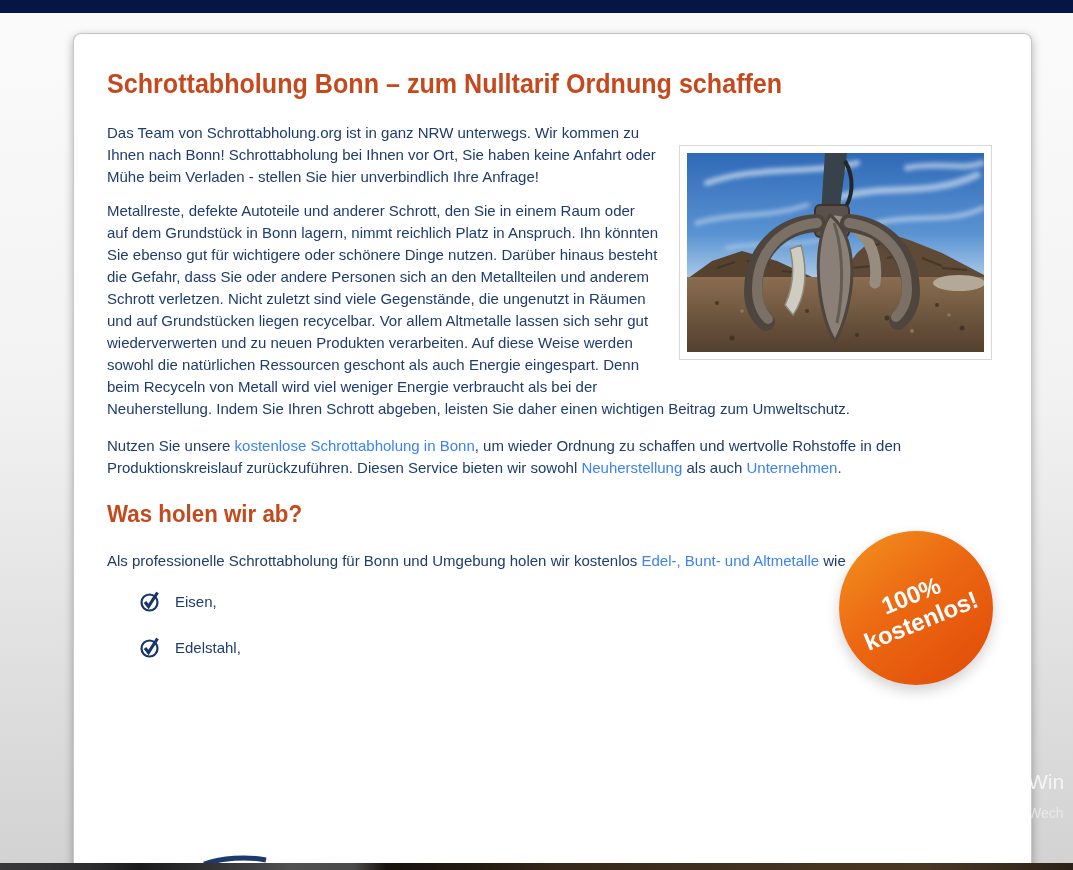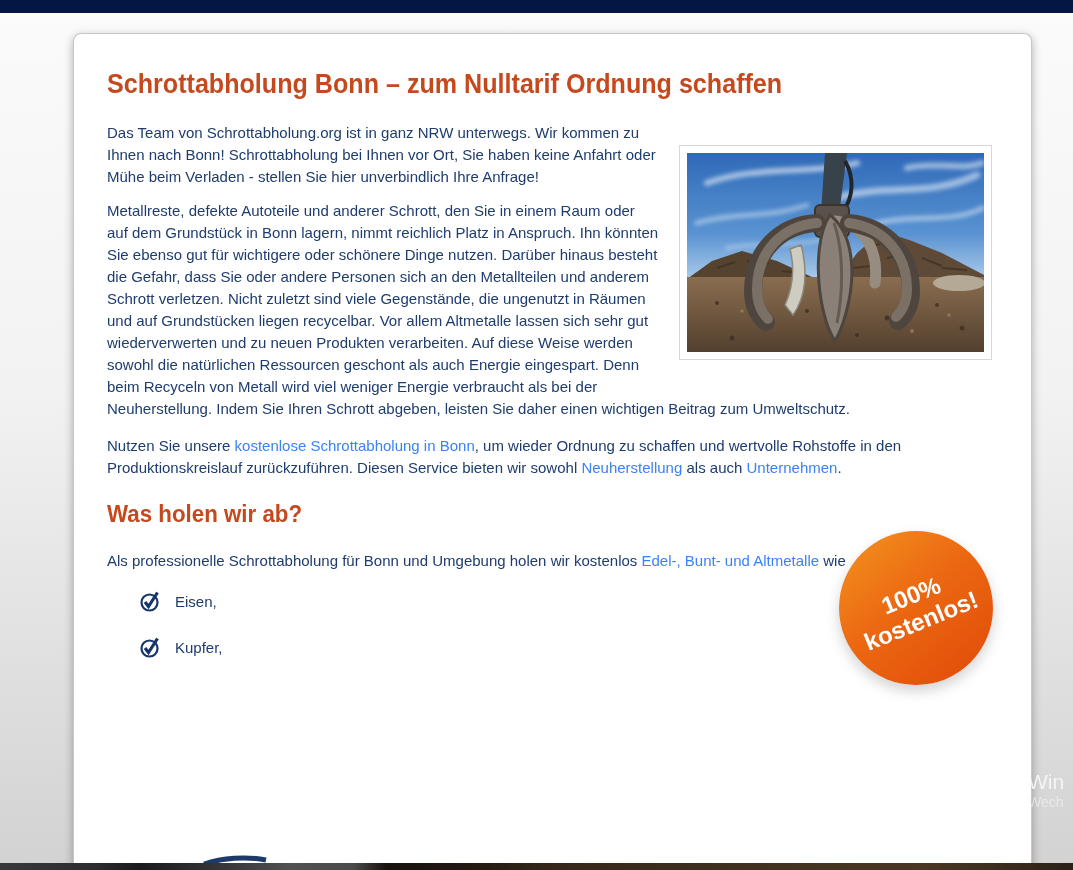--- a/index.html
+++ b/index.html
@@ -41,21 +41,21 @@
   .badge { position:absolute; left:765px; top:497px; width:154px; height:154px;
     border-radius:50%; display:flex; align-items:center; justify-content:center;
     background:linear-gradient(140deg,#f3941f 0%,#ec6812 45%,#e04a08 100%);
     box-shadow:0 6px 14px rgba(0,0,0,.18); }
   .badge-text { transform:rotate(-22deg); color:#ffffff; font-weight:bold;
     font-size:24px; line-height:27px; text-align:center; }
 
   .watermark { position:absolute; left:1028px; top:770px; z-index:4;
     white-space:nowrap; }
   .watermark .wm1 { font-size:21px; color:rgba(252,252,252,.80); }
-  .watermark .wm2 { font-size:14px; color:rgba(246,246,246,.62); margin-top:0; }
+  .watermark .wm2 { font-size:14px; color:rgba(246,246,246,.62); margin-top:11px; }
 
   .bottom-strip { position:absolute; left:0; top:863px; width:1073px; height:7px;
     z-index:6;
     background:linear-gradient(90deg,#39393b 0%,#2c2c2e 9%,#1a1a1c 13%,
       #3f3f41 23%,#515152 27%,#4a4a4a 33%,#17120d 36%,#241b12 45%,
       #35281a 52%,#3c2d1c 62%,#44331f 75%,#4a3723 86%,#3a2c1d 94%,#2a2118 100%); }
 
   .partial-glyph { position:absolute; left:202px; top:855px; z-index:5; }
 </style>
 </head>
@@ -157,21 +157,21 @@
           <circle cx="9.5" cy="12.5" r="8" fill="none" stroke="#16356b" stroke-width="2.2"></circle>
           <path d="M5 12 L8.5 16.5 L17.5 2.5" fill="none" stroke="#16356b" stroke-width="3.2"></path>
         </svg>
         <span>Eisen,</span>
       </li>
       <li>
         <svg class="check-icon" viewBox="0 0 22 22">
           <circle cx="9.5" cy="12.5" r="8" fill="none" stroke="#16356b" stroke-width="2.2"></circle>
           <path d="M5 12 L8.5 16.5 L17.5 2.5" fill="none" stroke="#16356b" stroke-width="3.2"></path>
         </svg>
-        <span>Kupfer,</span>
+        <span>Edelstahl,</span>
       </li>
     </ul>
   </div>
 
   <div class="badge">
     <div class="badge-text">
       <div>100%</div>
       <div>kostenlos!</div>
     </div>
   </div>

